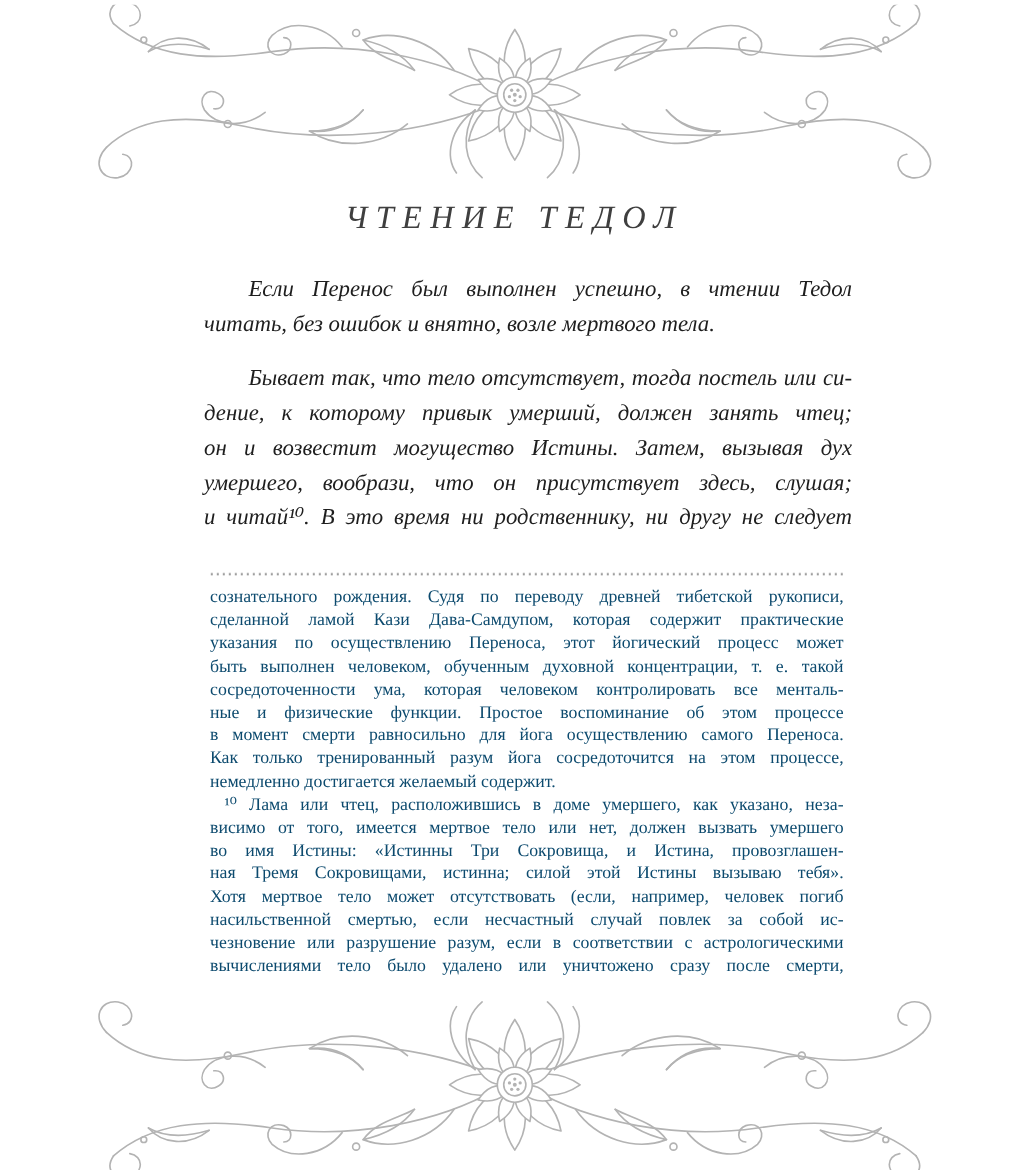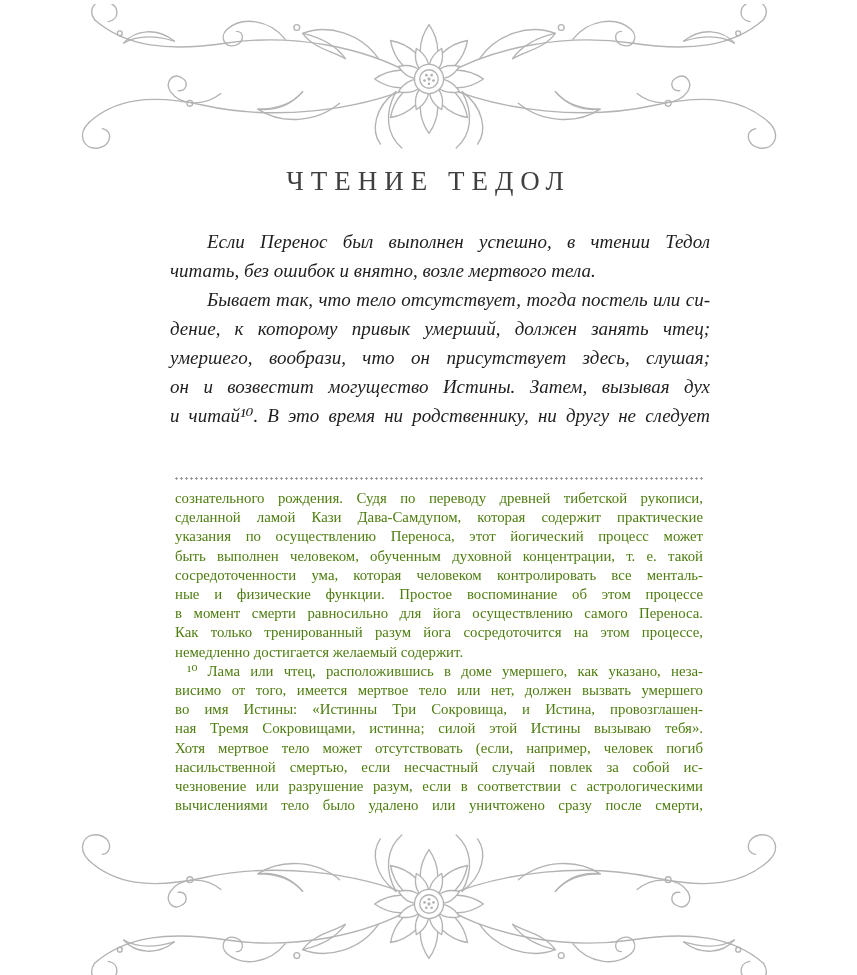--- a/index.html
+++ b/index.html
@@ -27,33 +27,34 @@
     position: absolute;
     top: 166px;
     left: 0;
     right: 0;
     margin: 0;
     text-align: center;
     font-size: 27px;
     font-weight: 400;
     letter-spacing: 7px;
     color: #3f3f3f;
+    font-style: italic;
   }
 
   .body-text {
     position: absolute;
     top: 227px;
     left: 170px;
     width: 540px;
     font-size: 19px;
     line-height: 29px;
     color: #1e1e1e;
     font-style: italic;
   }
-  .para + .para { }
+  .para + .para { margin-top: 16px; }
   .line {
     text-align: justify;
     text-align-last: justify;
     text-justify: inter-word;
   }
   .line.end { text-align-last: left; }
   .line.indent { text-indent: 37px; }
 
   .footnote-sep {
     position: absolute;
@@ -66,21 +67,21 @@
     background-repeat: repeat-x;
   }
 
   .footnotes {
     position: absolute;
     top: 489px;
     left: 175px;
     width: 528px;
     font-size: 14.8px;
     line-height: 19.2px;
-    color: #4d7c0f;
+    color: #0c4a6e;
   }
   .fline {
     text-align: justify;
     text-align-last: justify;
     text-justify: inter-word;
   }
   .fline.end { text-align-last: left; }
   .fline.indent { text-indent: 12px; }
 </style>
 </head>
@@ -150,22 +151,22 @@
   <h1 class="title">ЧТЕНИЕ ТЕДОЛ</h1>
 
   <div class="body-text">
     <div class="para">
       <div class="line indent">Если Перенос был выполнен успешно, в чтении Тедол</div>
       <div class="line end">читать, без ошибок и внятно, возле мертвого тела.</div>
     </div>
     <div class="para">
       <div class="line indent">Бывает так, что тело отсутствует, тогда постель или си-</div>
       <div class="line">дение, к которому привык умерший, должен занять чтец;</div>
+      <div class="line">он и возвестит могущество Истины. Затем, вызывая дух</div>
       <div class="line">умершего, вообрази, что он присутствует здесь, слушая;</div>
-      <div class="line">он и возвестит могущество Истины. Затем, вызывая дух</div>
       <div class="line">и читай¹⁰. В это время ни родственнику, ни другу не следует</div>
     </div>
   </div>
 
   <div class="footnote-sep"></div>
 
   <div class="footnotes">
     <div class="fblock">
       <div class="fline">сознательного рождения. Судя по переводу древней тибетской рукописи,</div>
       <div class="fline">сделанной ламой Кази Дава-Самдупом, которая содержит практические</div>

